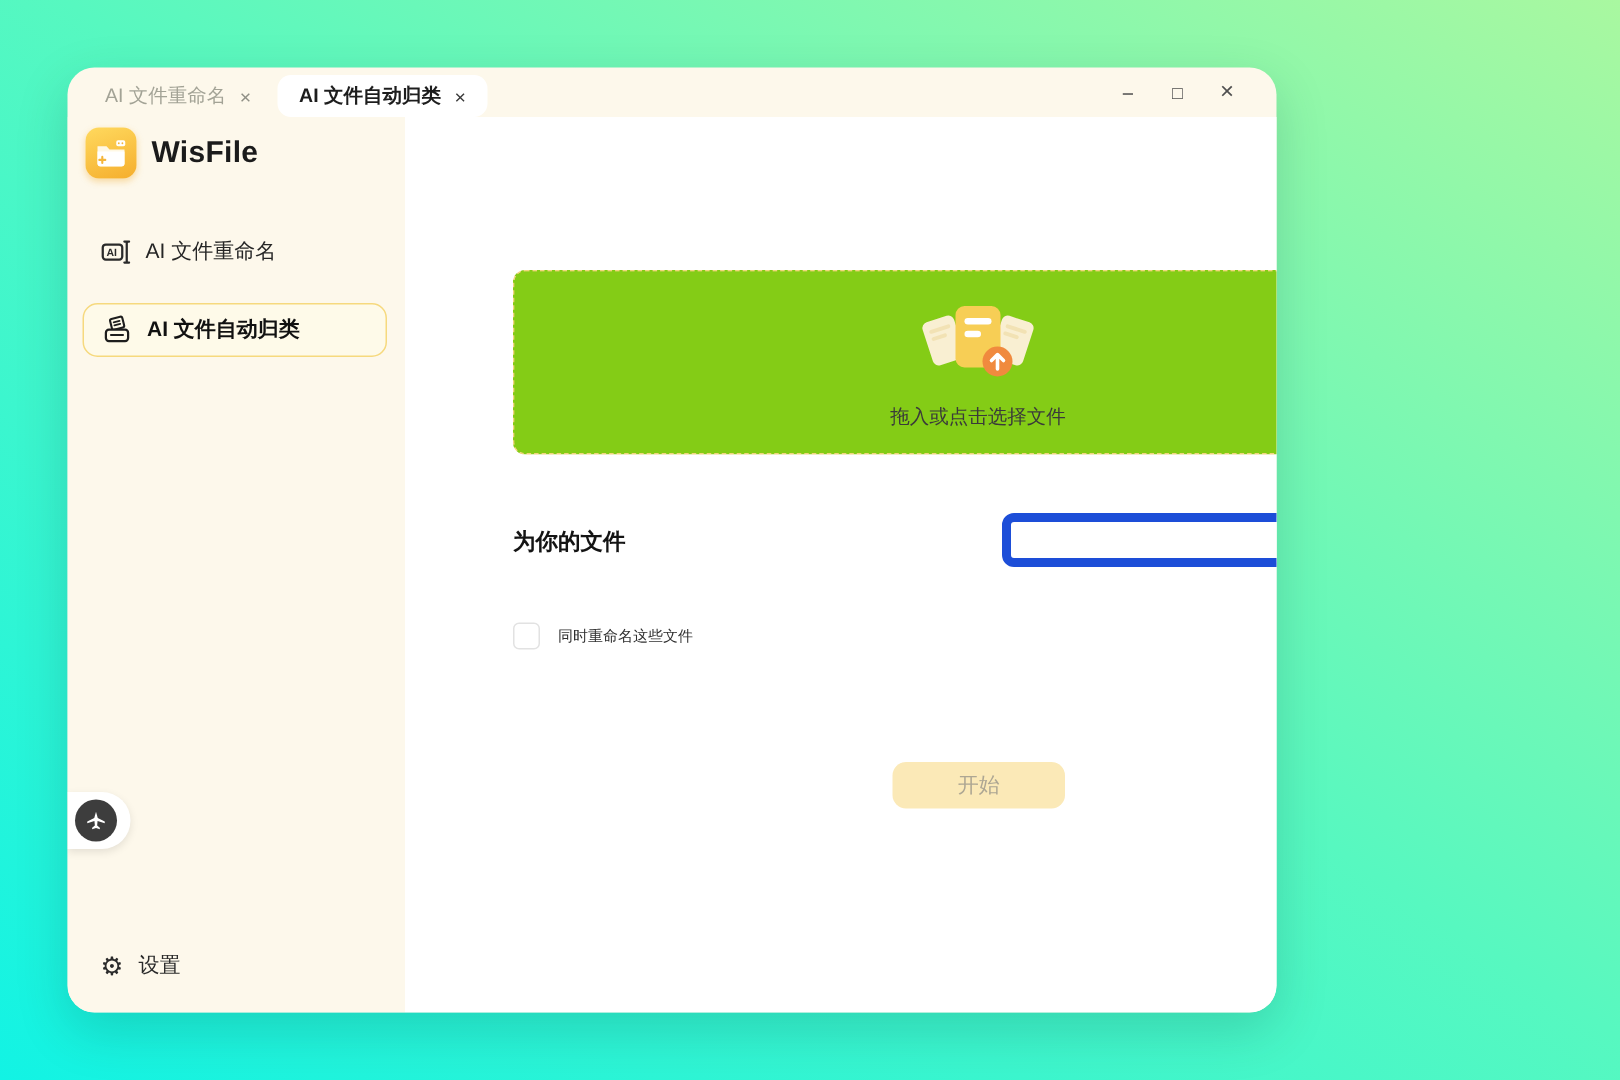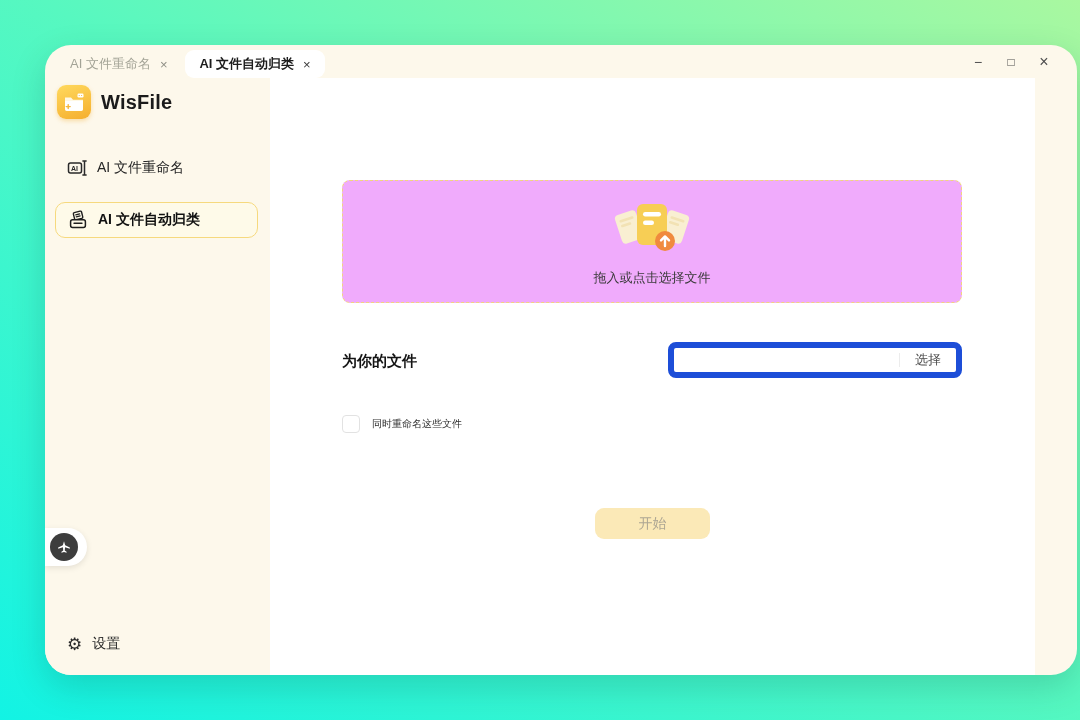--- a/index.html
+++ b/index.html
@@ -3,22 +3,22 @@
 <meta charset="utf-8">
 <style>
   * { margin:0; padding:0; box-sizing:border-box; }
   html,body { width:1080px; height:720px; overflow:hidden; }
   body {
     font-family:"Liberation Sans","DejaVu Sans",sans-serif;
     background:linear-gradient(to bottom left,#A9F8A0 0%,#57F8C0 48%,#12F3E4 100%);
     position:relative;
   }
   .window {
-    position:absolute; left:45px; top:45px; width:1032px; height:630px;
-    background:#FDF8EB; border-radius:26px; overflow:hidden;
+    position:absolute; left:45px; top:45px; width:806px; height:630px;
+    background:#FDF8EB; border-radius:18px; overflow:hidden;
     box-shadow:0 12px 34px rgba(0,60,50,.18);
   }
   
   .tabbar { position:absolute; left:0; top:0; width:100%; height:33px; }
   .tab { position:absolute; top:5px; height:28px; display:flex; align-items:center; gap:9px;
          font-size:13px; cursor:default; }
   .tab-inactive { left:21px; padding:0 4px; color:#A3A396; }
   .tab-inactive .tab-close { color:#8F8F85; }
   .tab-active { left:140px; width:140px; justify-content:center; background:#FFFFFF;
                 border-radius:9px; color:#1d1d1d; font-weight:bold; }
@@ -50,21 +50,21 @@
   .plane-circle { width:28px; height:28px; border-radius:50%; background:#3D3D3D;
                   display:flex; align-items:center; justify-content:center; }
   .settings-row { position:absolute; left:22px; top:557px; display:flex; align-items:center;
                   gap:10px; font-size:14px; color:#2b2b2b; cursor:pointer; }
   .gear-glyph { font-size:17px; line-height:1; color:#2b2b2b; }
   
   .main { position:absolute; left:225px; top:33px; width:765px; height:597px; background:#FFFFFF; }
   .page-title { position:absolute; left:0; top:44px; width:100%; text-align:center;
                 font-size:20px; font-weight:bold; color:#111; }
   .dropzone { position:absolute; left:72px; top:102px; width:620px; height:123px;
-              border:1px dashed #F2D57E; border-radius:8px; background:#f0abfc;
+              border:1px dashed #F2D57E; border-radius:8px; background:#84cc16;
               display:flex; flex-direction:column; align-items:center; justify-content:center;
               gap:8px; cursor:pointer; }
   .drop-hint { font-size:13px; color:#3a3a3a; }
   .dir-row-label { position:absolute; left:72px; top:274px; font-size:15px; font-weight:bold; color:#141414; }
   .dir-box { position:absolute; left:398px; top:264px; width:294px; height:36px;
              border:6px solid #1d4ed8; border-radius:8px; background:#fff;
              display:flex; align-items:stretch; overflow:hidden; }
   .dir-input { flex:1; border:none; outline:none; padding:0 10px; font-size:13px;
                font-family:inherit; color:#333; background:transparent; }
   .dir-divider { width:1px; background:#ECECEC; margin:5px 0; }

